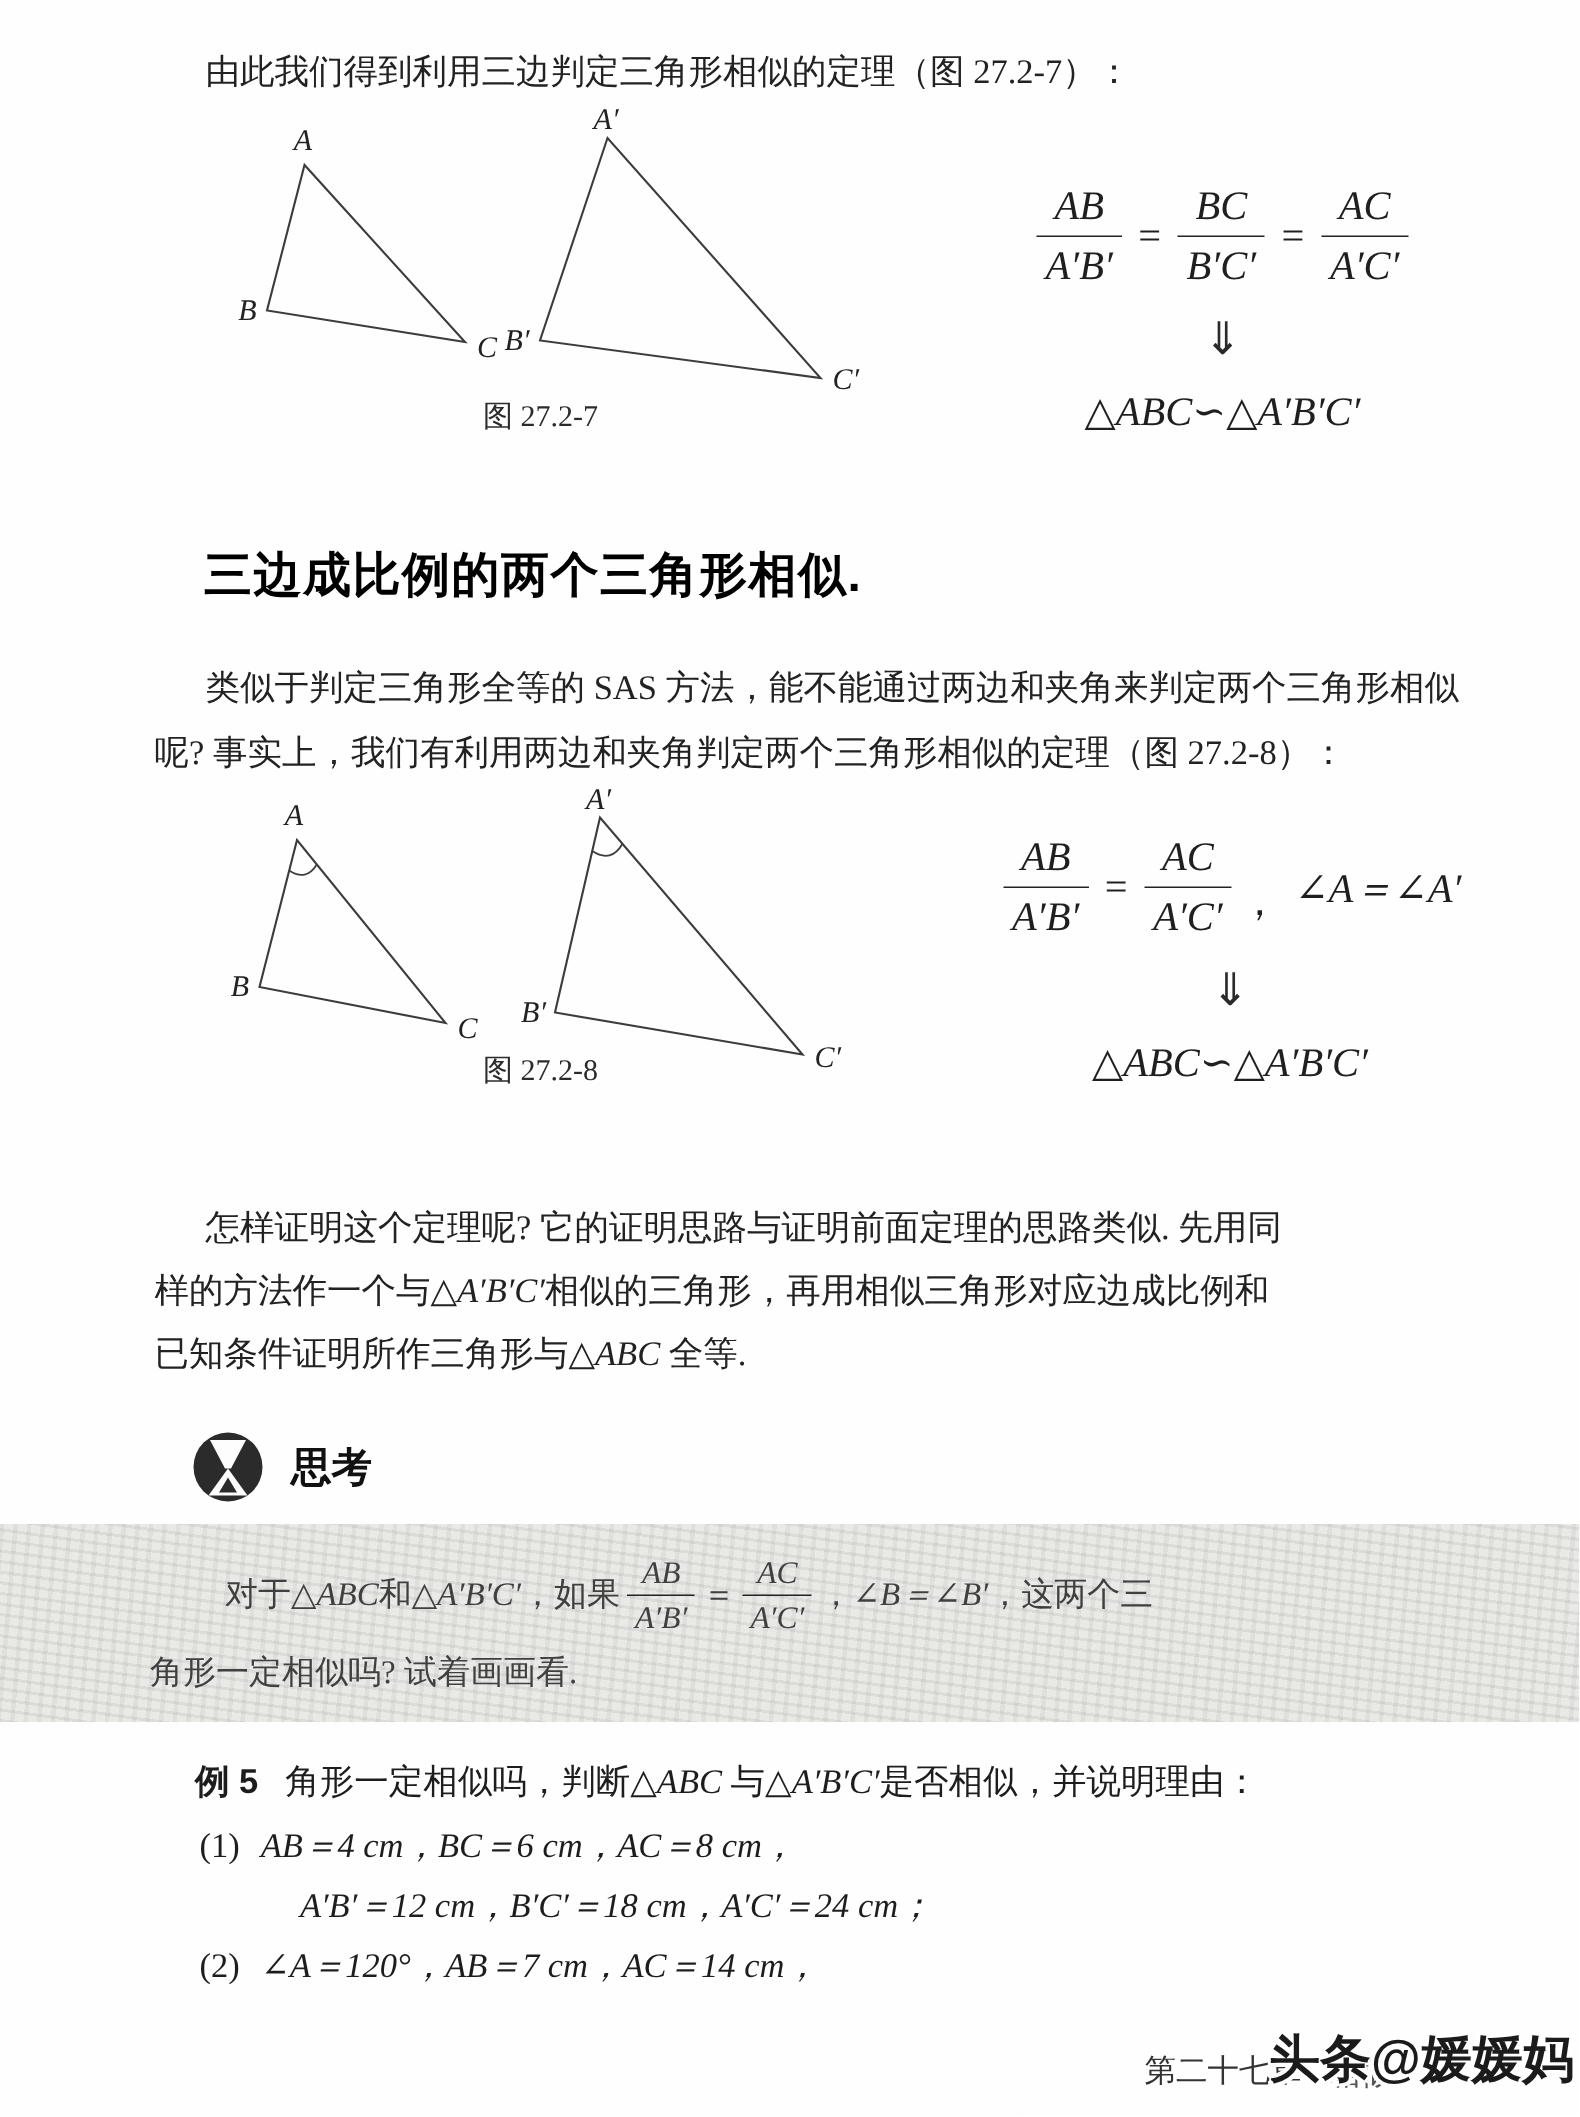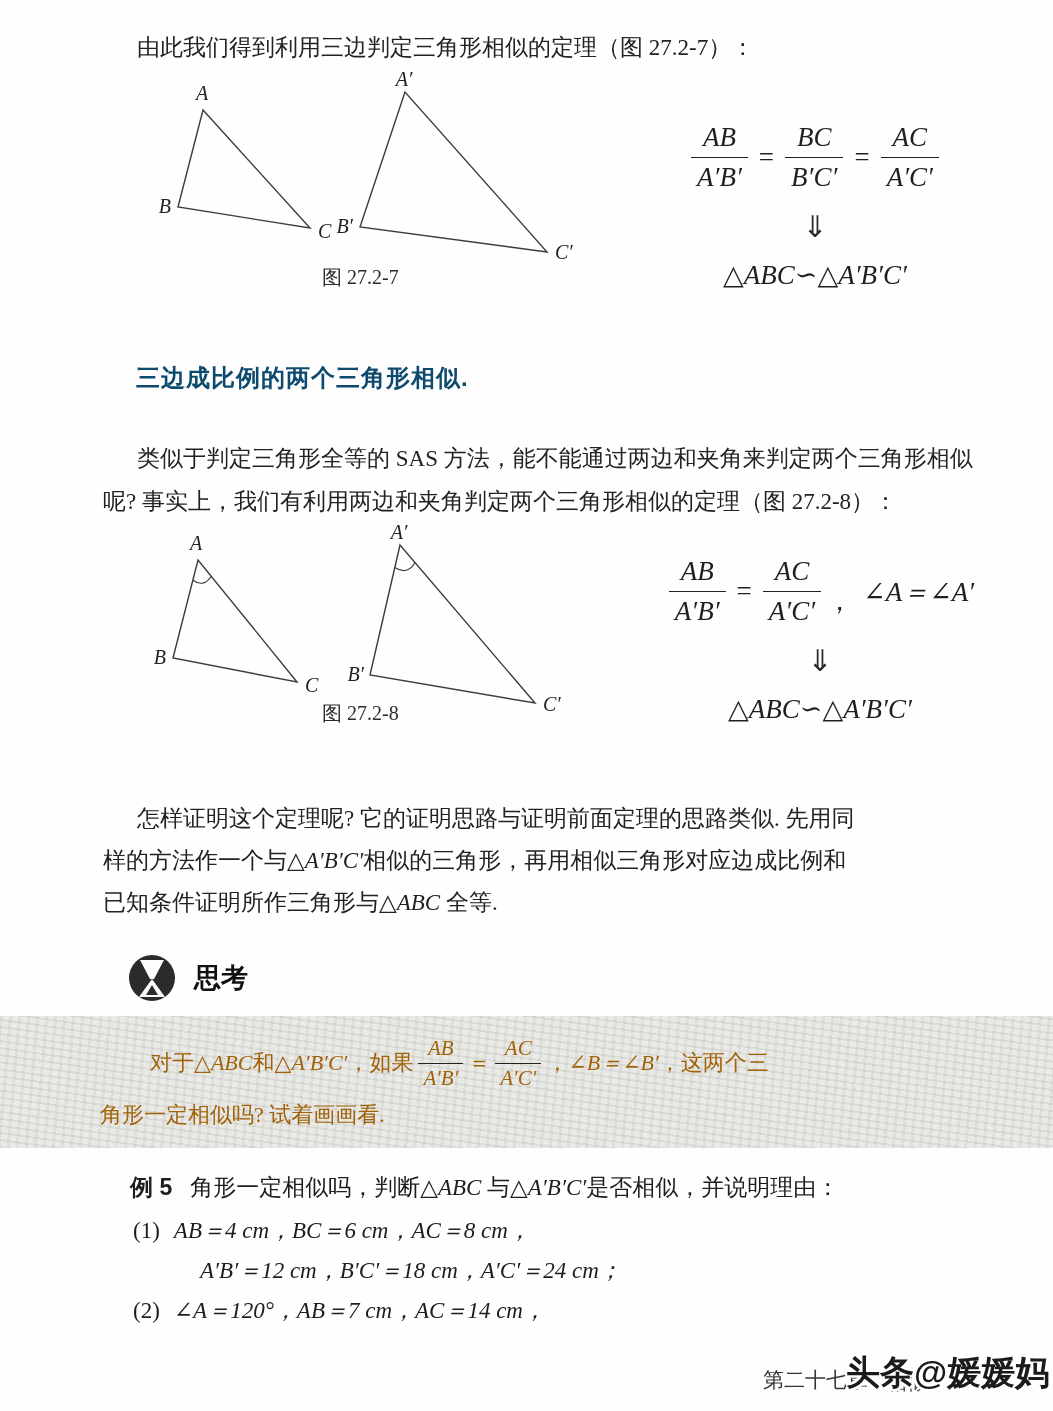--- a/index.html
+++ b/index.html
@@ -8,21 +8,21 @@
     position: relative; width: 1053px; height: 1411px;
     background: #fefefe; overflow: hidden;
     font-family: "Liberation Serif", "DejaVu Serif", serif;
     color: #202020;
   }
   .abs { position: absolute; }
   .para { font-size: 23px; line-height: 43px; color: #222; }
   .indent { text-indent: 34px; }
   .line { position: absolute; font-size: 23px; line-height: 30px; white-space: nowrap; color:#222; }
   .theorem {
-    position: absolute; font-size: 24px; font-weight: 600; color: #0c4a6e;
+    position: absolute; font-size: 32px; font-weight: 600; color: #000000;
     font-family: Liberation Sans, sans-serif; letter-spacing: 1px;
     white-space: nowrap;
   }
   .math { font-style: italic; font-family: "Liberation Serif", "DejaVu Serif", serif; }
   .caption { position: absolute; font-size: 20px; color: #2b2b2b; white-space: nowrap; }
   svg.fig { position: absolute; overflow: visible; }
   .tri { fill: none; stroke: #3c3c3c; stroke-width: 1.4; }
   .arc { fill: none; stroke: #3c3c3c; stroke-width: 1.2; }
   .vlabel { font-style: italic; font-size: 20px; font-family: "Liberation Serif", serif; fill: #222; }
 
@@ -40,21 +40,21 @@
 
   .think-header { position: absolute; left: 126px; top: 952px; display: flex; align-items: center; gap: 16px; }
   .think-title { font-family: "Liberation Sans", "DejaVu Sans", sans-serif; font-weight: bold; font-size: 27px; color: #111; }
   .band {
     position: absolute; left: 0; top: 1016px; width: 1053px; height: 132px;
     background-color: #e9e9e6;
     background-image:
       repeating-linear-gradient(8deg,  rgba(99,99,99,0.10) 0 2px, transparent 2px 7px),
       repeating-linear-gradient(95deg, rgba(120,120,120,0.09) 0 3px, transparent 3px 9px);
   }
-  .tline { position: absolute; font-size: 22px; color: #a16207; display: flex; align-items: center; white-space: nowrap; }
+  .tline { position: absolute; font-size: 22px; color: #404040; display: flex; align-items: center; white-space: nowrap; }
   .sfrac { display: inline-flex; flex-direction: column; align-items: center; margin: 0 5px; font-size: 21px; font-style: italic; }
   .sfrac .num { padding: 0 6px 2px; }
   .sfrac .den { border-top: 1.3px solid #222; padding: 2px 5px 0; }
 
   .ex { position: absolute; font-size: 23px; line-height: 31px; color: #1d1d1d; white-space: nowrap; }
   .ex .no { font-style: normal; margin-right: 14px; }
   .exlabel { font-weight: 600; font-family: "Liberation Sans", "DejaVu Sans", sans-serif; margin-right: 18px; }
 
   .footer-chapter { position: absolute; left: 763px; top: 1366px; font-size: 21px; color: #333;
                     font-family: "Liberation Sans", "DejaVu Sans", sans-serif; white-space: nowrap; }

